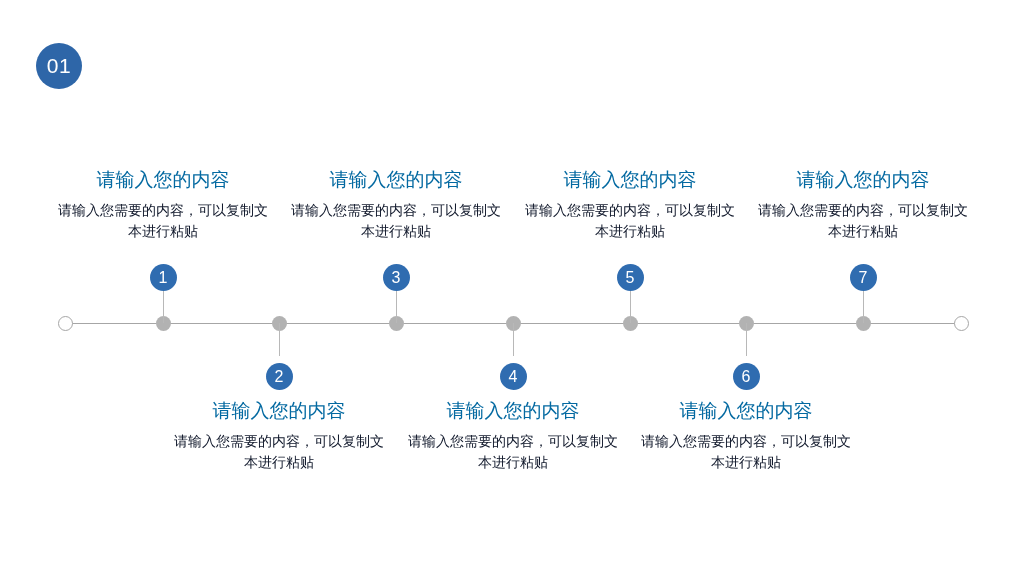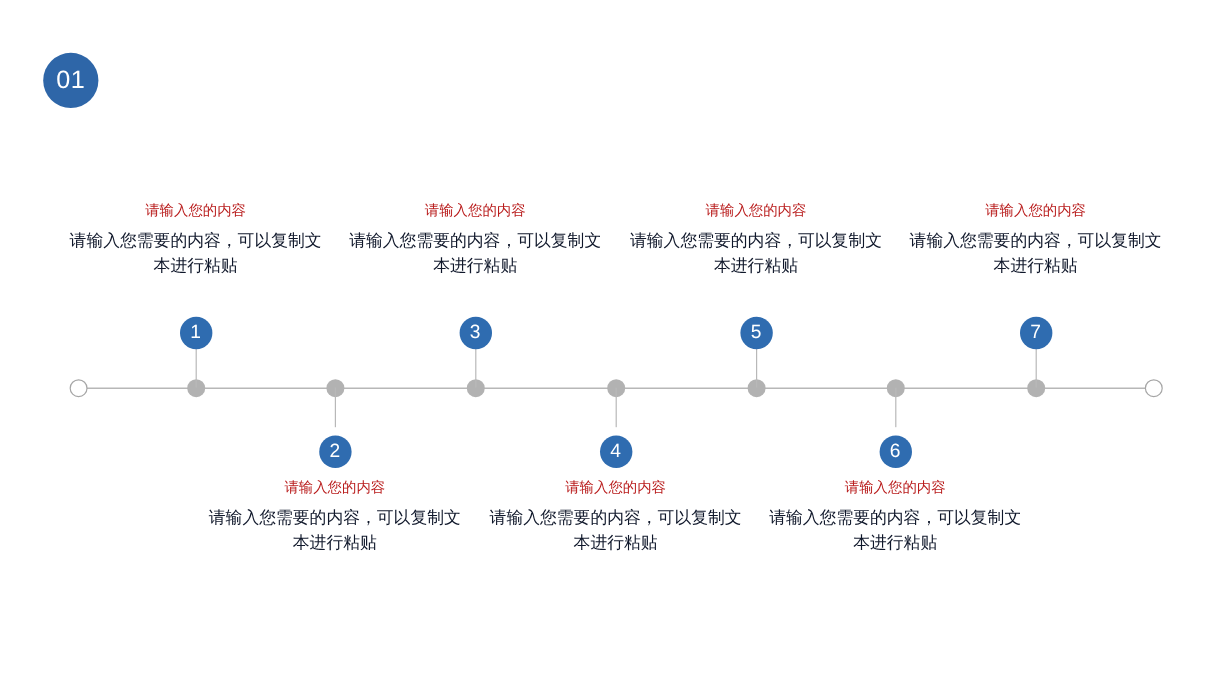--- a/index.html
+++ b/index.html
@@ -17,20 +17,21 @@
   }
 
   
   .slide-header {
     position: absolute;
     left: 36px;
     top: 43px;
     display: flex;
     align-items: center;
     height: 48px;
+    flex-direction: column;
   }
   .section-number {
     width: 46px;
     height: 46px;
     border-radius: 50%;
     background: #2e66a8;
     color: #ffffff;
     display: flex;
     align-items: center;
     justify-content: center;
@@ -118,22 +119,22 @@
   .text-block {
     position: absolute;
     width: 216px;
     margin-left: -108px;
     text-align: center;
   }
   .text-block.up   { top: 168px; }
   .text-block.down { top: 399px; }
 
   .block-heading {
-    font-size: 12px;
-    color: #b91c1c;
+    font-size: 19px;
+    color: #0369a1;
     font-family: "Liberation Serif", "DejaVu Serif", serif;
     line-height: 1.3;
     margin: 0 0 7px 0;
     white-space: nowrap;
   }
   .block-body {
     font-size: 14px;
     color: #0f172a;
     font-family: "Liberation Serif", "DejaVu Serif", serif;
     line-height: 1.55;

